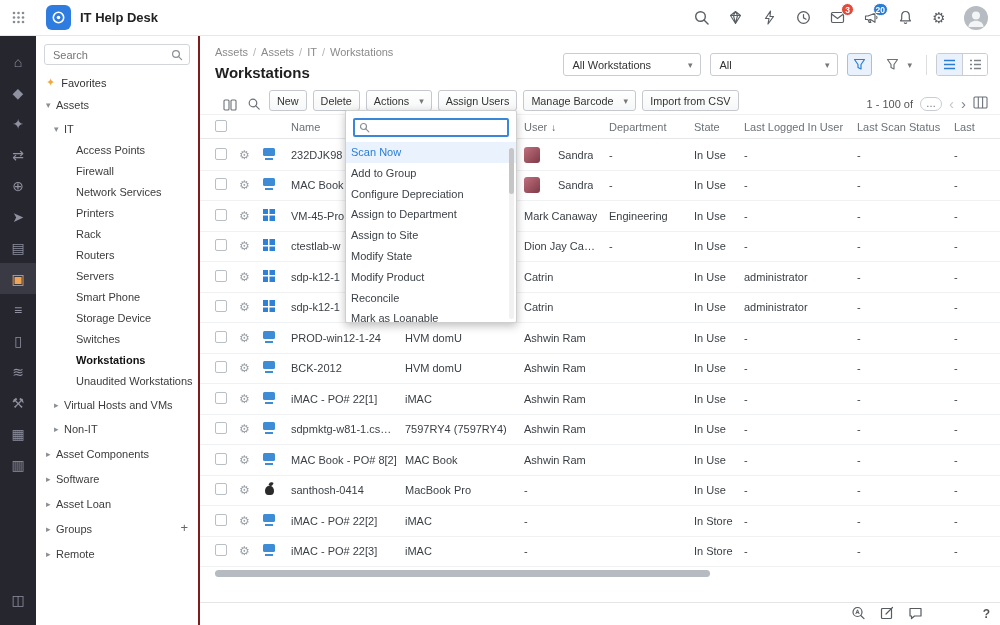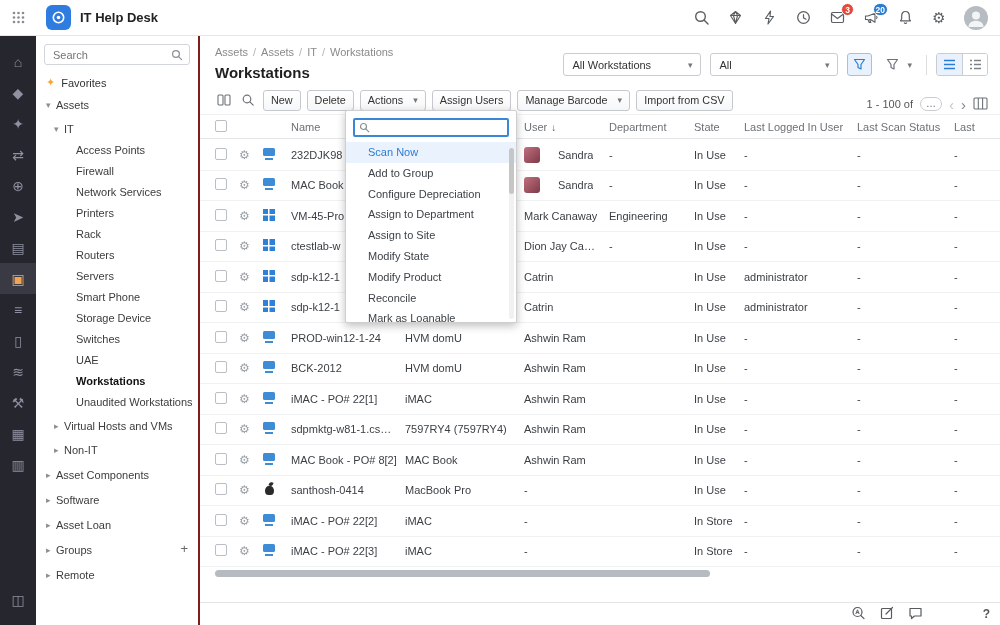--- a/index.html
+++ b/index.html
@@ -59,21 +59,21 @@
   .iconbtn{height:23px;border:1px solid #c9cdd1;background:#fff;border-radius:3px;display:flex;align-items:center;
     justify-content:center;padding:0 5px;gap:2px;}
   .iconbtn.on{background:#e9f2fc;border-color:#9cc3ea;}
   .iconbtn.flat{border:none;background:none;}
   .vdiv{width:1px;height:20px;background:#ddd;}
   .toggle-group{display:flex;border:1px solid #c9cdd1;border-radius:3px;overflow:hidden;}
   .toggle-group button{width:25px;height:21px;background:#fff;border:none;display:flex;align-items:center;justify-content:center;padding:0;}
   .toggle-group button + button{border-left:1px solid #c9cdd1;}
   .toggle-group button.on{background:#e9f2fc;}
 
-  .toolbar{position:absolute;top:53px;left:15px;right:12px;height:22px;display:flex;align-items:center;gap:6px;}
+  .toolbar{position:absolute;top:53px;left:21px;right:12px;height:22px;display:flex;align-items:flex-end;gap:6px;}
   .tb-ico{color:#6c7278;display:flex;width:18px;justify-content:center;}
   .btn{height:21px;border:1px solid #c5c9cd;border-radius:3px;background:linear-gradient(#fff,#f6f7f8);
     font-size:10.8px;color:#333;padding:0 7px;display:flex;align-items:center;gap:4px;font-family:inherit;}
   .pager{margin-left:auto;display:flex;align-items:center;gap:7px;font-size:11px;color:#555;margin-top:8px;}
   .pill{border:1px solid #c9cdd1;border-radius:8px;padding:0 5px;height:14px;line-height:11px;font-size:10px;color:#666;}
   .pgprev{color:#c3c7cb;font-size:15px;line-height:15px;}
   .pgnext{color:#7e848a;font-size:15px;line-height:15px;}
 
   
   .thead{position:absolute;top:78px;left:0;right:0;height:25px;display:flex;align-items:center;padding-left:15px;
@@ -104,21 +104,21 @@
     border-radius:70% 0 70% 0;transform:rotate(20deg);}
   .uavatar{width:16px;height:16px;border-radius:3px;background:linear-gradient(135deg,#c2707e,#7d3a47);flex:0 0 auto;}
   .hscroll{position:absolute;left:15px;top:534px;width:495px;height:7px;background:#b6bbc1;border-radius:4px;}
 
   
   .menu{position:absolute;left:145px;top:74px;width:172px;height:213px;background:#fff;border:1px solid #cfcfcf;
     border-radius:2px;box-shadow:0 3px 9px rgba(0,0,0,.25);z-index:35;overflow:hidden;}
   .menu-search{margin:7px 7px 5px;height:19px;border:2px solid #3a87d8;border-radius:2px;display:flex;
     align-items:center;padding:0 4px;gap:3px;}
   .menu-search input{flex:1;border:none;outline:none;font-size:11px;min-width:0;font-family:inherit;}
-  .menu-item{height:20.8px;line-height:20.8px;padding:0 22px;font-size:11px;color:#3d4248;white-space:nowrap;overflow:hidden;}
+  .menu-item{height:20.8px;line-height:20.8px;padding:0 5px;font-size:11px;color:#3d4248;white-space:nowrap;overflow:hidden;}
   .menu-item.active{background:#eaf3fd;color:#2a7cd4;}
   .menu-scroll{position:absolute;right:2px;top:37px;bottom:3px;width:5px;background:#f1f1f1;border-radius:3px;}
   .menu-thumb{position:absolute;top:0;left:0;width:5px;height:46px;background:#c6c6c6;border-radius:3px;}
 
   
   .footer{position:absolute;left:200px;right:0;bottom:0;height:23px;border-top:1px solid #e5e5e5;background:#fff;
     display:flex;align-items:center;padding:0 10px;z-index:25;}
   .f-icons{margin-left:auto;display:flex;align-items:center;gap:14px;color:#555;}
   .f-help{margin-left:46px;font-size:12px;color:#555;font-weight:bold;}
 </style>
@@ -347,25 +347,20 @@
 
         </div>
 
         <div class="tree-item lvl-2">
           <span class="arrow"></span>
           <span class="tlabel">Switches</span>
 
         </div>
 
 
-        <div class="tree-item lvl-2">
-          <span class="arrow"></span>
-          <span class="tlabel">UAE</span>
-
-        </div>
 
         <div class="tree-item lvl-2">
           <span class="arrow"></span>
           <span class="tlabel sel">Workstations</span>
 
         </div>
 
         <div class="tree-item lvl-2">
           <span class="arrow"></span>
           <span class="tlabel">Unaudited Workstations</span>

